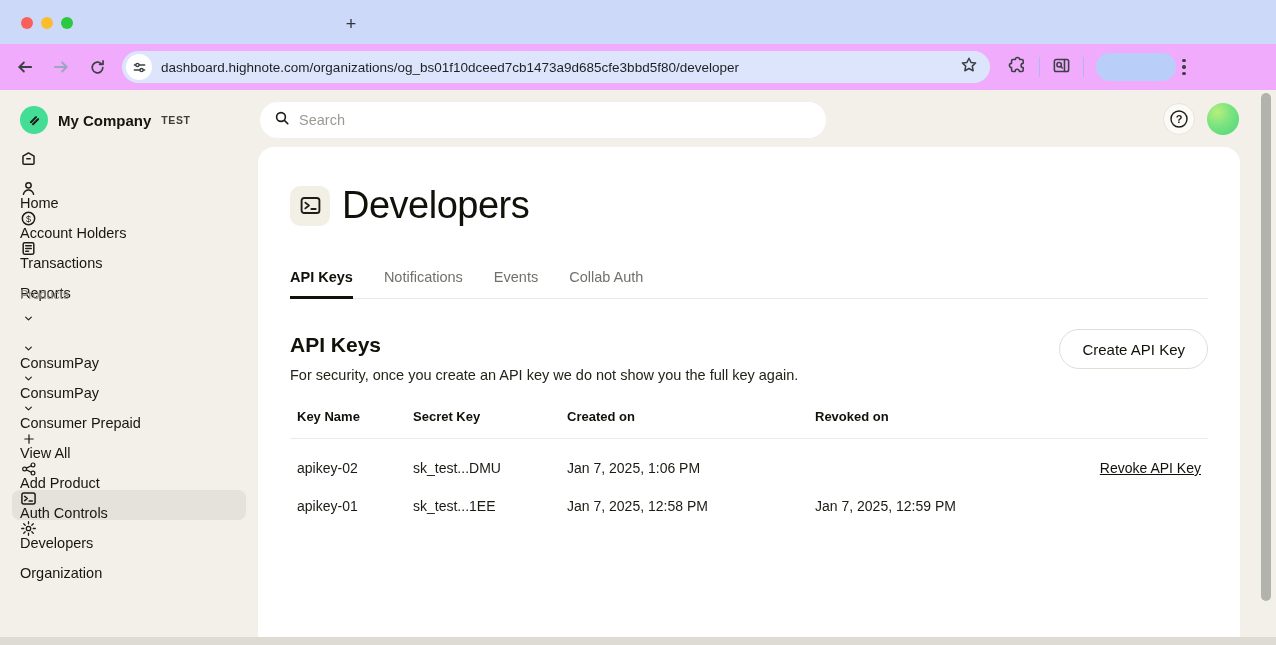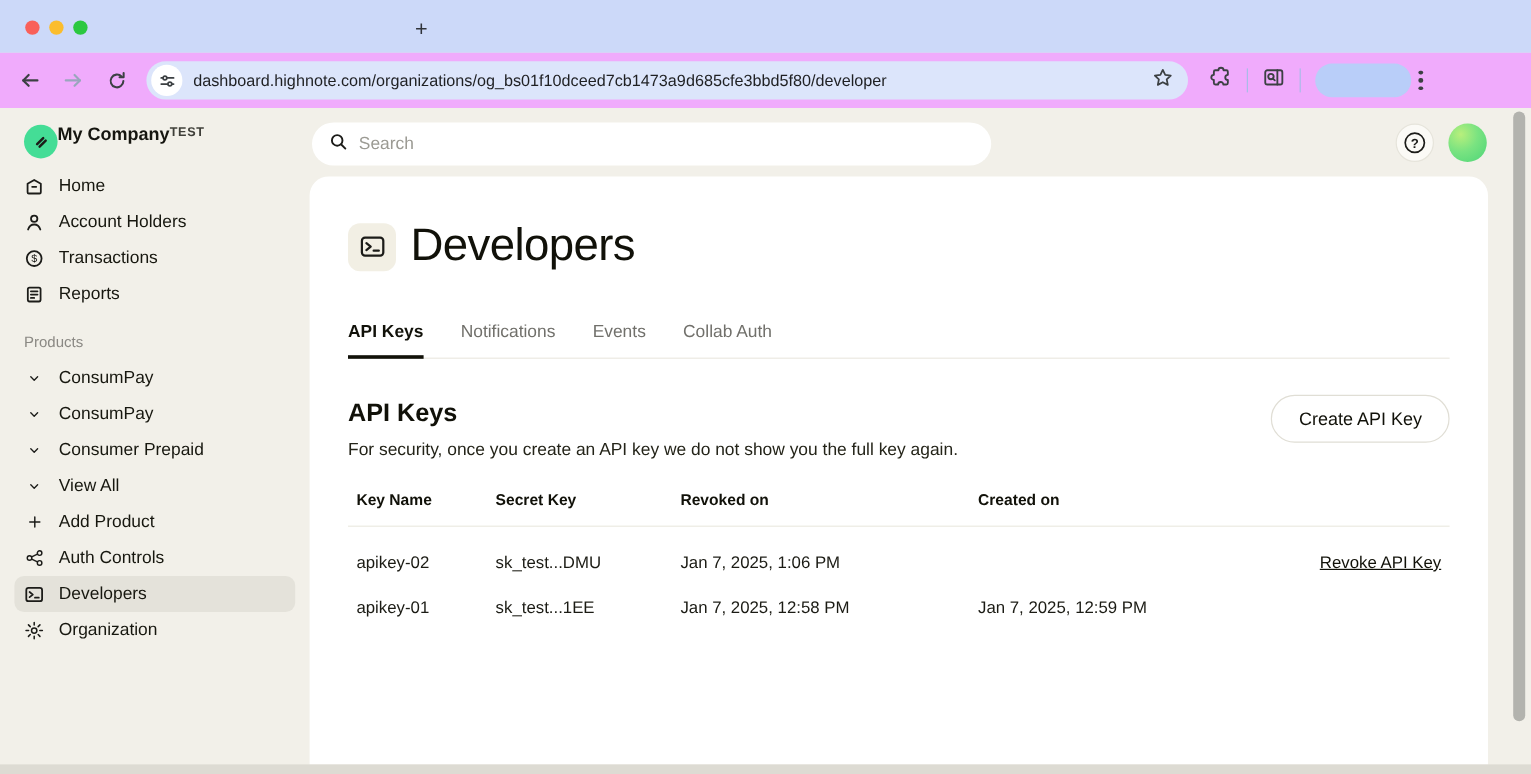--- a/index.html
+++ b/index.html
@@ -31,25 +31,25 @@
   .vsep { width:1px; height:20px; background:#aabbe8; }
   .profile-pill { width:80px; height:28px; border-radius:14px; background:#b9cef9; }
   .kebab { display:flex; flex-direction:column; gap:3px; margin:0 14px 0 6px; }
   .kebab i { width:3.5px; height:3.5px; border-radius:50%; background:#3c4043; display:block; }
 
   
   .app { position:absolute; left:0; top:90px; width:1276px; height:547px; background:#f2f0e9; }
 
   
   .sidebar { position:absolute; left:0; top:0; width:258px; height:547px; padding:14px 12px 0 12px; }
-  .org-row { display:flex; align-items:flex-start; padding-left:8px; height:32px; margin-bottom:4px; }
+  .org-row { display:flex; align-items:center; gap:10px; padding-left:8px; height:32px; margin-bottom:14px; }
   .org-logo { width:28px; height:28px; border-radius:50%; background:#44dd96; display:flex; align-items:center; justify-content:center; flex:none; }
   .org-name { font-size:15px; font-weight:700; color:#15150f; }
   .org-badge { font-size:10.5px; font-weight:700; letter-spacing:.6px; color:#3f3f39; }
-  .nav-item { display:flex; align-items:center; gap:12px; height:30px; padding:0 8px; border-radius:8px; font-size:14.5px; color:#17170f; cursor:pointer; }
+  .nav-item { display:flex; align-items:flex-start; gap:28px; height:30px; padding:0 8px; border-radius:8px; font-size:14.5px; color:#17170f; cursor:pointer;flex-direction:column; }
   .nav-item.selected { background:#e4e2da; }
   .nav-icon { width:17px; height:17px; display:flex; align-items:center; justify-content:center; flex:none; }
   .section-label { font-size:12.5px; color:#8b8984; padding:0 8px; margin:18px 0 8px; }
   .gap-lg { margin-top:18px; }
   svg.ic { stroke:#1c1c19; fill:none; stroke-width:1.4; stroke-linecap:round; stroke-linejoin:round; }
 
   
   .main { position:absolute; left:258px; top:0; width:1018px; height:547px; }
   .searchbar { position:absolute; left:2px; top:12px; width:566px; height:36px; background:#ffffff; border-radius:18px;
                display:flex; align-items:center; padding:0 14px; gap:9px; }
@@ -329,22 +329,22 @@
             <div class="sec-title">API Keys</div>
             <div class="sec-desc">For security, once you create an API key we do not show you the full key again.</div>
           </div>
           <button class="create-btn">Create API Key</button>
         </div>
 
         <div class="table">
           <div class="trow thead">
             <span>Key Name</span>
             <span>Secret Key</span>
+            <span>Created on</span>
             <span>Revoked on</span>
-            <span>Created on</span>
             <span></span>
           </div>
           <div class="trow tbody-row" style="margin-top:10px;">
             <span>apikey-02</span>
             <span>sk_test...DMU</span>
             <span>Jan 7, 2025, 1:06 PM</span>
             <span></span>
             <span class="cell-action"><a class="revoke-link">Revoke API Key</a></span>
           </div>
           <div class="trow tbody-row">

